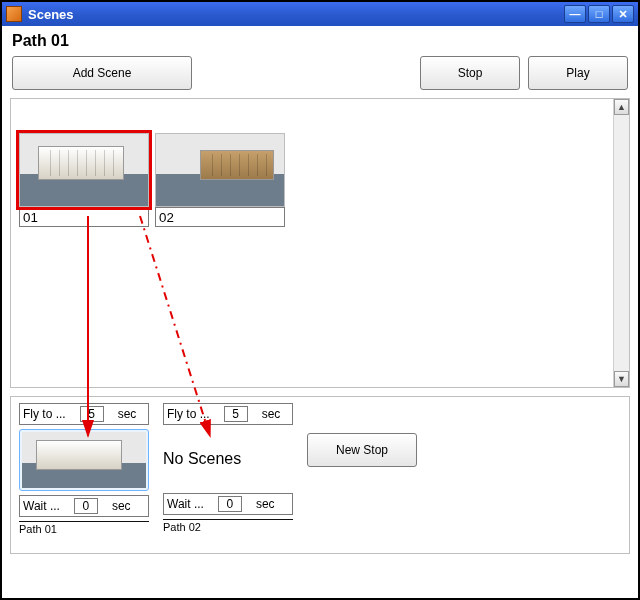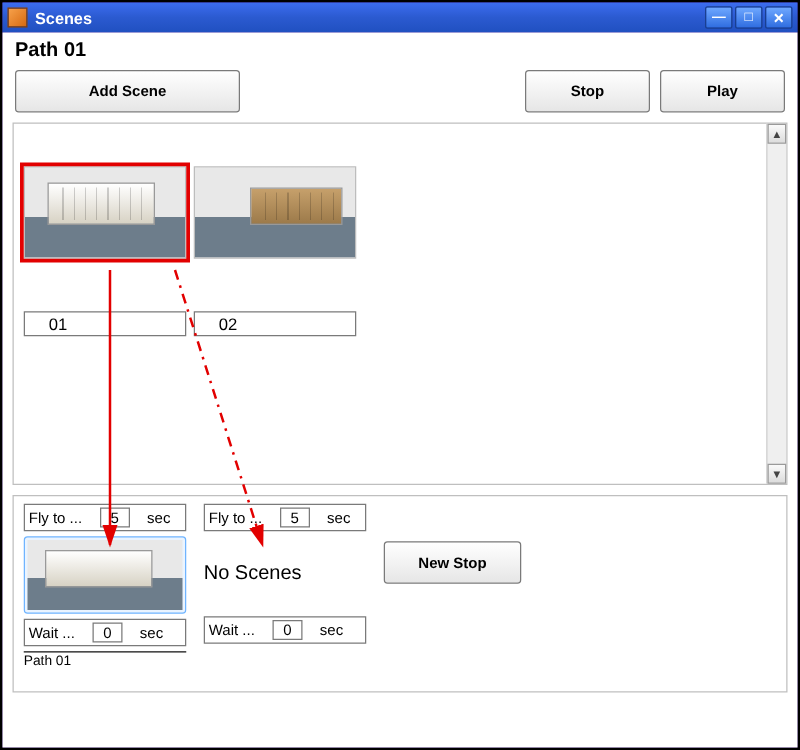--- a/index.html
+++ b/index.html
@@ -9,21 +9,21 @@
     font-size: 12px;
     background: #fff;
     width: 640px;
     height: 600px;
     overflow: hidden;
   }
   .window {
     width: 640px;
     height: 600px;
     border: 2px solid #000;
-    background: #4c1d95;
+    background: #86efac;
     display: flex;
     flex-direction: column;
   }
   .titlebar {
     height: 24px;
     background: linear-gradient(to bottom, #3c6df0 0%, #2b5ad0 50%, #2050c0 100%);
     display: flex;
     align-items: center;
     color: #fff;
     padding: 0 4px;
@@ -71,21 +71,20 @@
     height: 26px;
     padding: 16px 14px;
     border: 1px solid #7a7a7a;
     border-radius: 3px;
     background: linear-gradient(to bottom,#ffffff,#e6e6e6);
     cursor: pointer;
     font-size: 12px;
     display: inline-flex;
     align-items: center;
     justify-content: center;
-    font-weight: bold;
   }
   .btn.wide { width: 180px; }
   .btn.med { width: 100px; }
   .panel {
     margin: 0 8px;
     border: 1px solid #bfbfbf;
     position: relative;
   }
   .upper-panel {
     height: 290px;
@@ -127,25 +126,24 @@
   }
   .thumb .building::after{
     content:""; position:absolute; inset:3px;
     background: repeating-linear-gradient(to right, rgba(0,0,0,0) 0 8px, rgba(0,0,0,.18) 8px 9px);
   }
   .thumb.v2 .building{ left:44px; width:74px; height:30px; top:16px; background:linear-gradient(to bottom,#c6a06b,#9c7a4a); }
   .thumb.v3 .building{ left:16px; width:100px; height:28px; top:18px; }
   .thumb.v4 { background:#55606b; }
   .thumb.v4 .building{ left:22px; top:8px; width:88px; height:58px; background:#e9e1c7; border:2px solid #7e6a3e; }
   .scene-name {
-    margin-top: 42px;
     width: 130px;
     height: 20px;
     border: 1px solid #7a7a7a;
-    padding: 2px 19px;
+    padding: 2px 3px;
     background:#fff;
   }
   .lower-panel {
     margin-top: 8px;
     height: 158px;
     padding: 6px 8px;
     display:flex;
     gap: 14px;
     align-items: flex-start;
   }
@@ -271,20 +269,21 @@
           <span>sec</span>
         </div>
         <div style="height:60px; display:flex; align-items:center;">
           <span class="no-scenes" style="padding-top:0">No Scenes</span>
         </div>
         <div class="mini-row">
           <span class="lbl">Wait ...</span>
           <input value="0" style="">
           <span>sec</span>
         </div>
+        <div class="path-name">Path 02</div>
       </div>
 
       <div class="newpath-wrap">
         <button class="btn med" style="width:110px">New Stop</button>
       </div>
 
     </div>
 
     <svg class="overlay" width="640" height="576">
       <defs>

